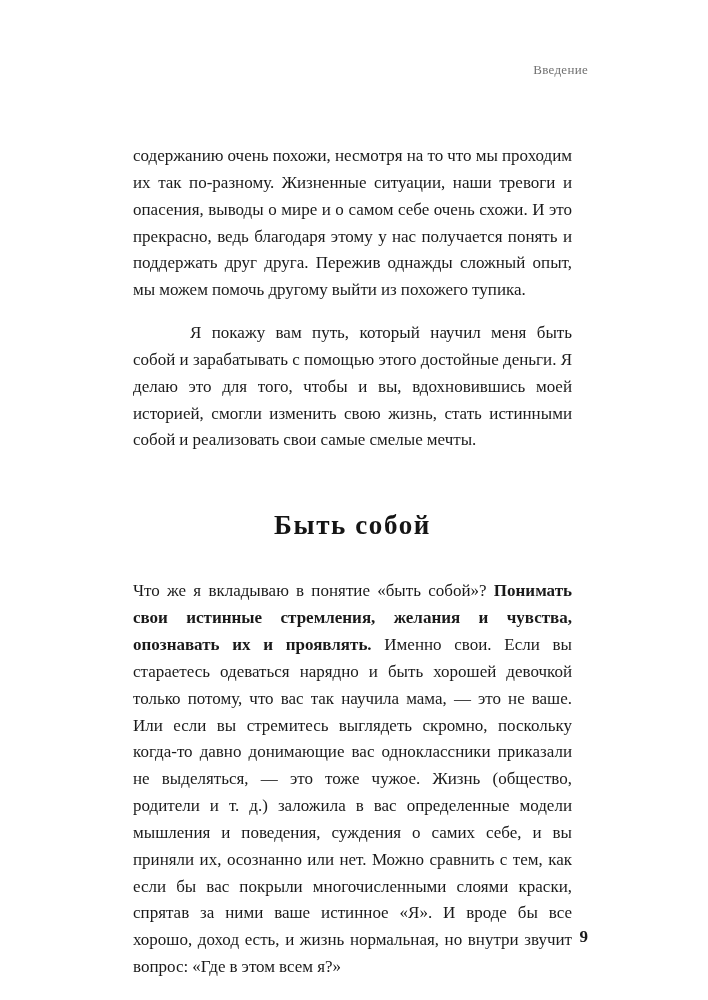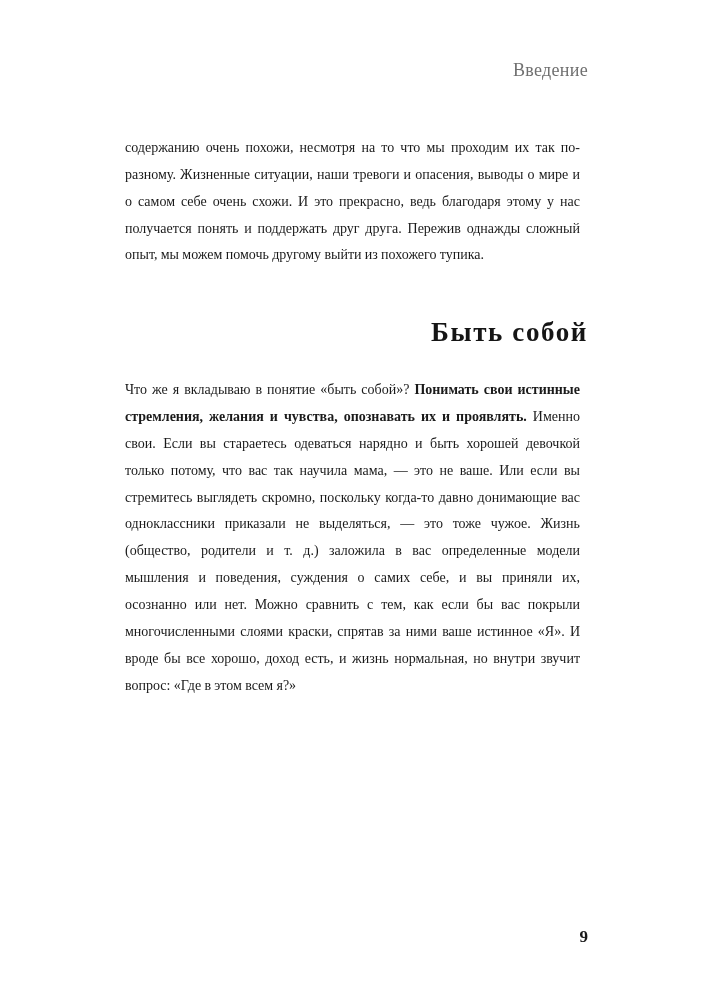--- a/index.html
+++ b/index.html
@@ -24,38 +24,38 @@
   }
 
   
   .running-head {
     position: absolute;
     left: 117px;
     right: 120px;
     top: 59px;
     height: 22px;
     text-align: right;
-    font-size: 18px;
+    font-size: 13px;
     line-height: 22px;
     letter-spacing: 0.3px;
     color: #707070;
     white-space: nowrap;
   }
 
   
   .text-column {
     position: absolute;
     left: 117px;
     top: 127px;
     width: 471px;
   }
 
   p.body-text {
-    margin: 8px;
-    font-size: 14px;
+    margin: 16px;
+    font-size: 17px;
     line-height: 26.85px;
     text-align: justify;
     text-justify: inter-word;
     hyphens: manual;
     word-spacing: -0.2px;
   }
 
   p.body-text.continued {
     text-indent: 0;
   }
@@ -71,21 +71,21 @@
 
   
   h2.section-heading {
     margin: 0;
     padding: 0;
     font-size: 27px;
     line-height: 30px;
     font-weight: bold;
     letter-spacing: 1.6px;
     color: #151515;
-    text-align: right;
+    text-align: center;
   }
 
   .gap-before-heading { height: 40px; }
   .gap-after-heading  { height: 22px; }
 
   
   .folio {
     position: absolute;
     left: 117px;
     right: 120px;
@@ -102,20 +102,21 @@
 <body>
 
 <div class="page">
 
   <div class="running-head">Введение</div>
 
   <div class="text-column">
 
     <p class="body-text continued">содержанию очень похожи, несмотря на то что мы проходим их так по-разному. Жизненные ситуации, наши тревоги и опасения, выводы о мире и о самом себе очень схожи. И это прекрасно, ведь благодаря этому у нас получается понять и поддержать друг друга. Пережив однажды сложный опыт, мы можем помочь другому выйти из похожего тупика.</p>
 
+    <p class="body-text indented">Я покажу вам путь, который научил меня быть собой и зарабатывать с помощью этого достойные деньги. Я делаю это для того, чтобы и вы, вдохновившись моей историей, смогли изменить свою жизнь, стать истинными собой и реализовать свои самые смелые мечты.</p>
 
     <div class="gap-before-heading"></div>
 
     <h2 class="section-heading">Быть собой</h2>
 
     <div class="gap-after-heading"></div>
 
     <p class="body-text continued"><span>Что же я вкладываю в понятие «быть собой»? </span><b class="bold-run">Понимать свои истинные стремления, желания и чувства, опознавать их и проявлять.</b><span> Именно свои. Если вы стараетесь одеваться нарядно и быть хорошей девочкой только потому, что вас так научила мама, — это не ваше. Или если вы стремитесь выглядеть скромно, поскольку когда-то давно донимающие вас одноклассники приказали не выделяться, — это тоже чужое. Жизнь (общество, родители и т. д.) заложила в вас определенные модели мышления и поведения, суждения о самих себе, и вы приняли их, осознанно или нет. Можно сравнить с тем, как если бы вас покрыли многочисленными слоями краски, спрятав за ними ваше истинное «Я». И вроде бы все хорошо, доход есть, и жизнь нормальная, но внутри звучит вопрос: «Где в этом всем я?»</span></p>
 
 

